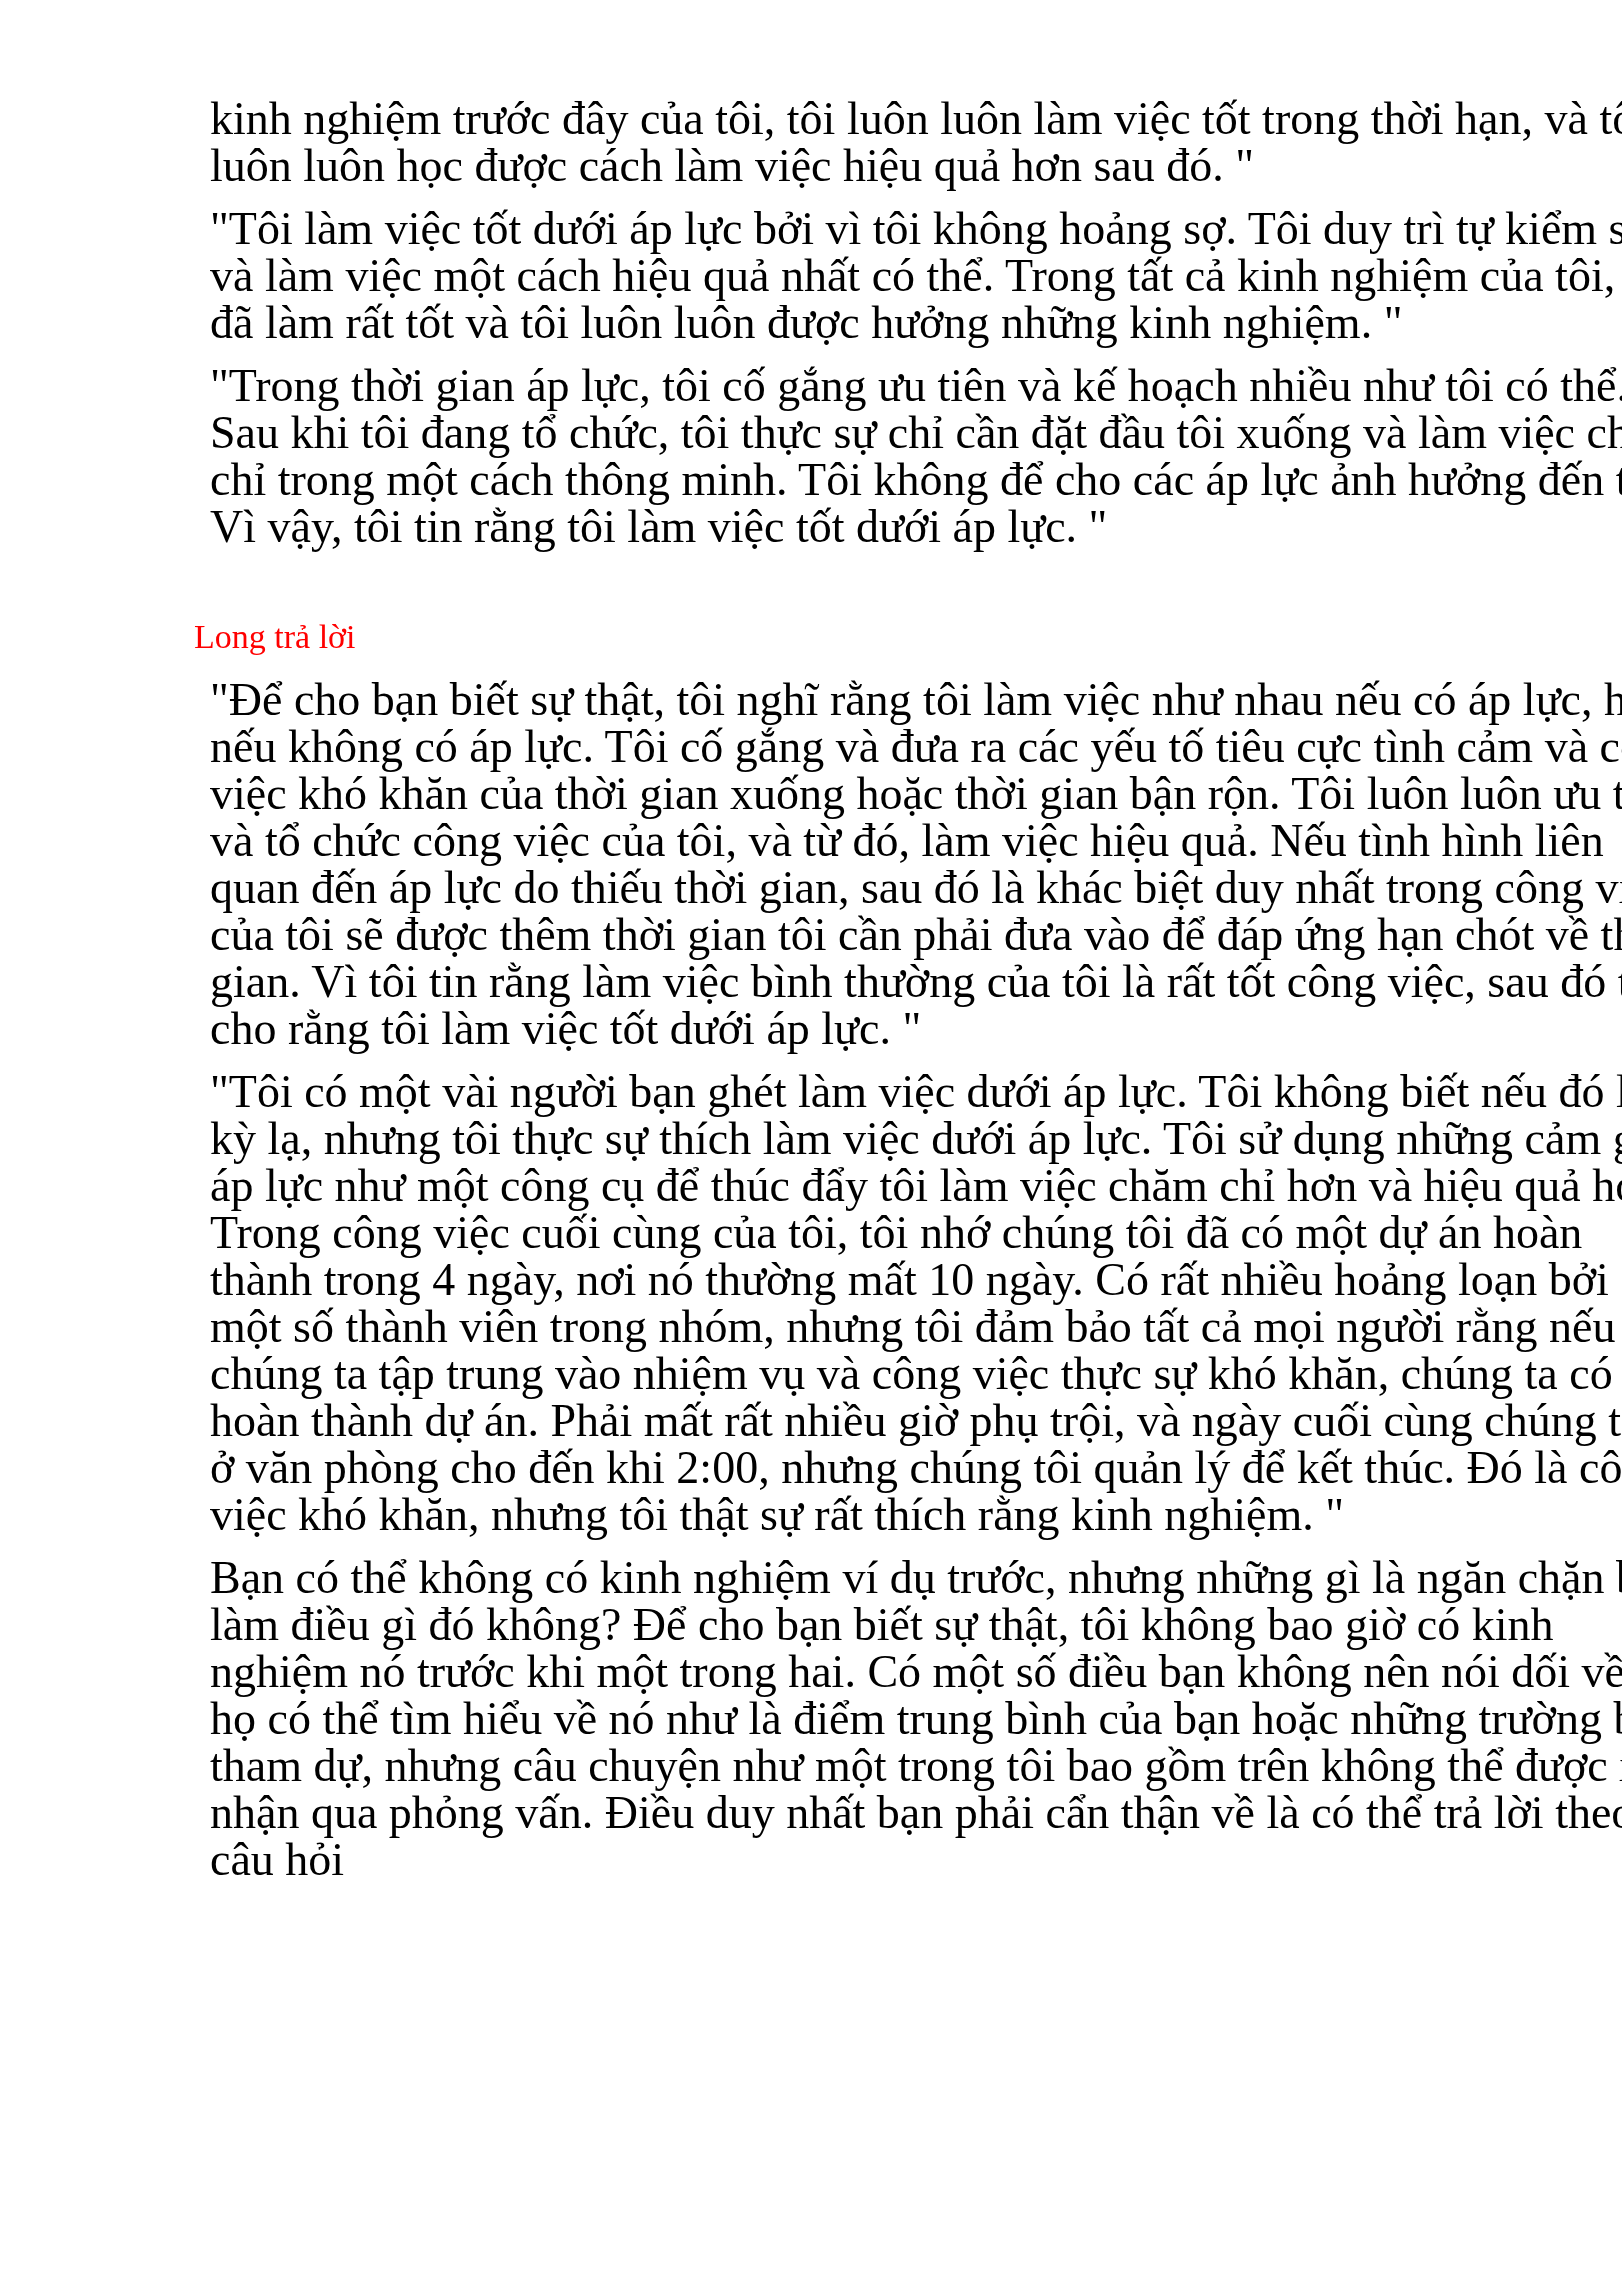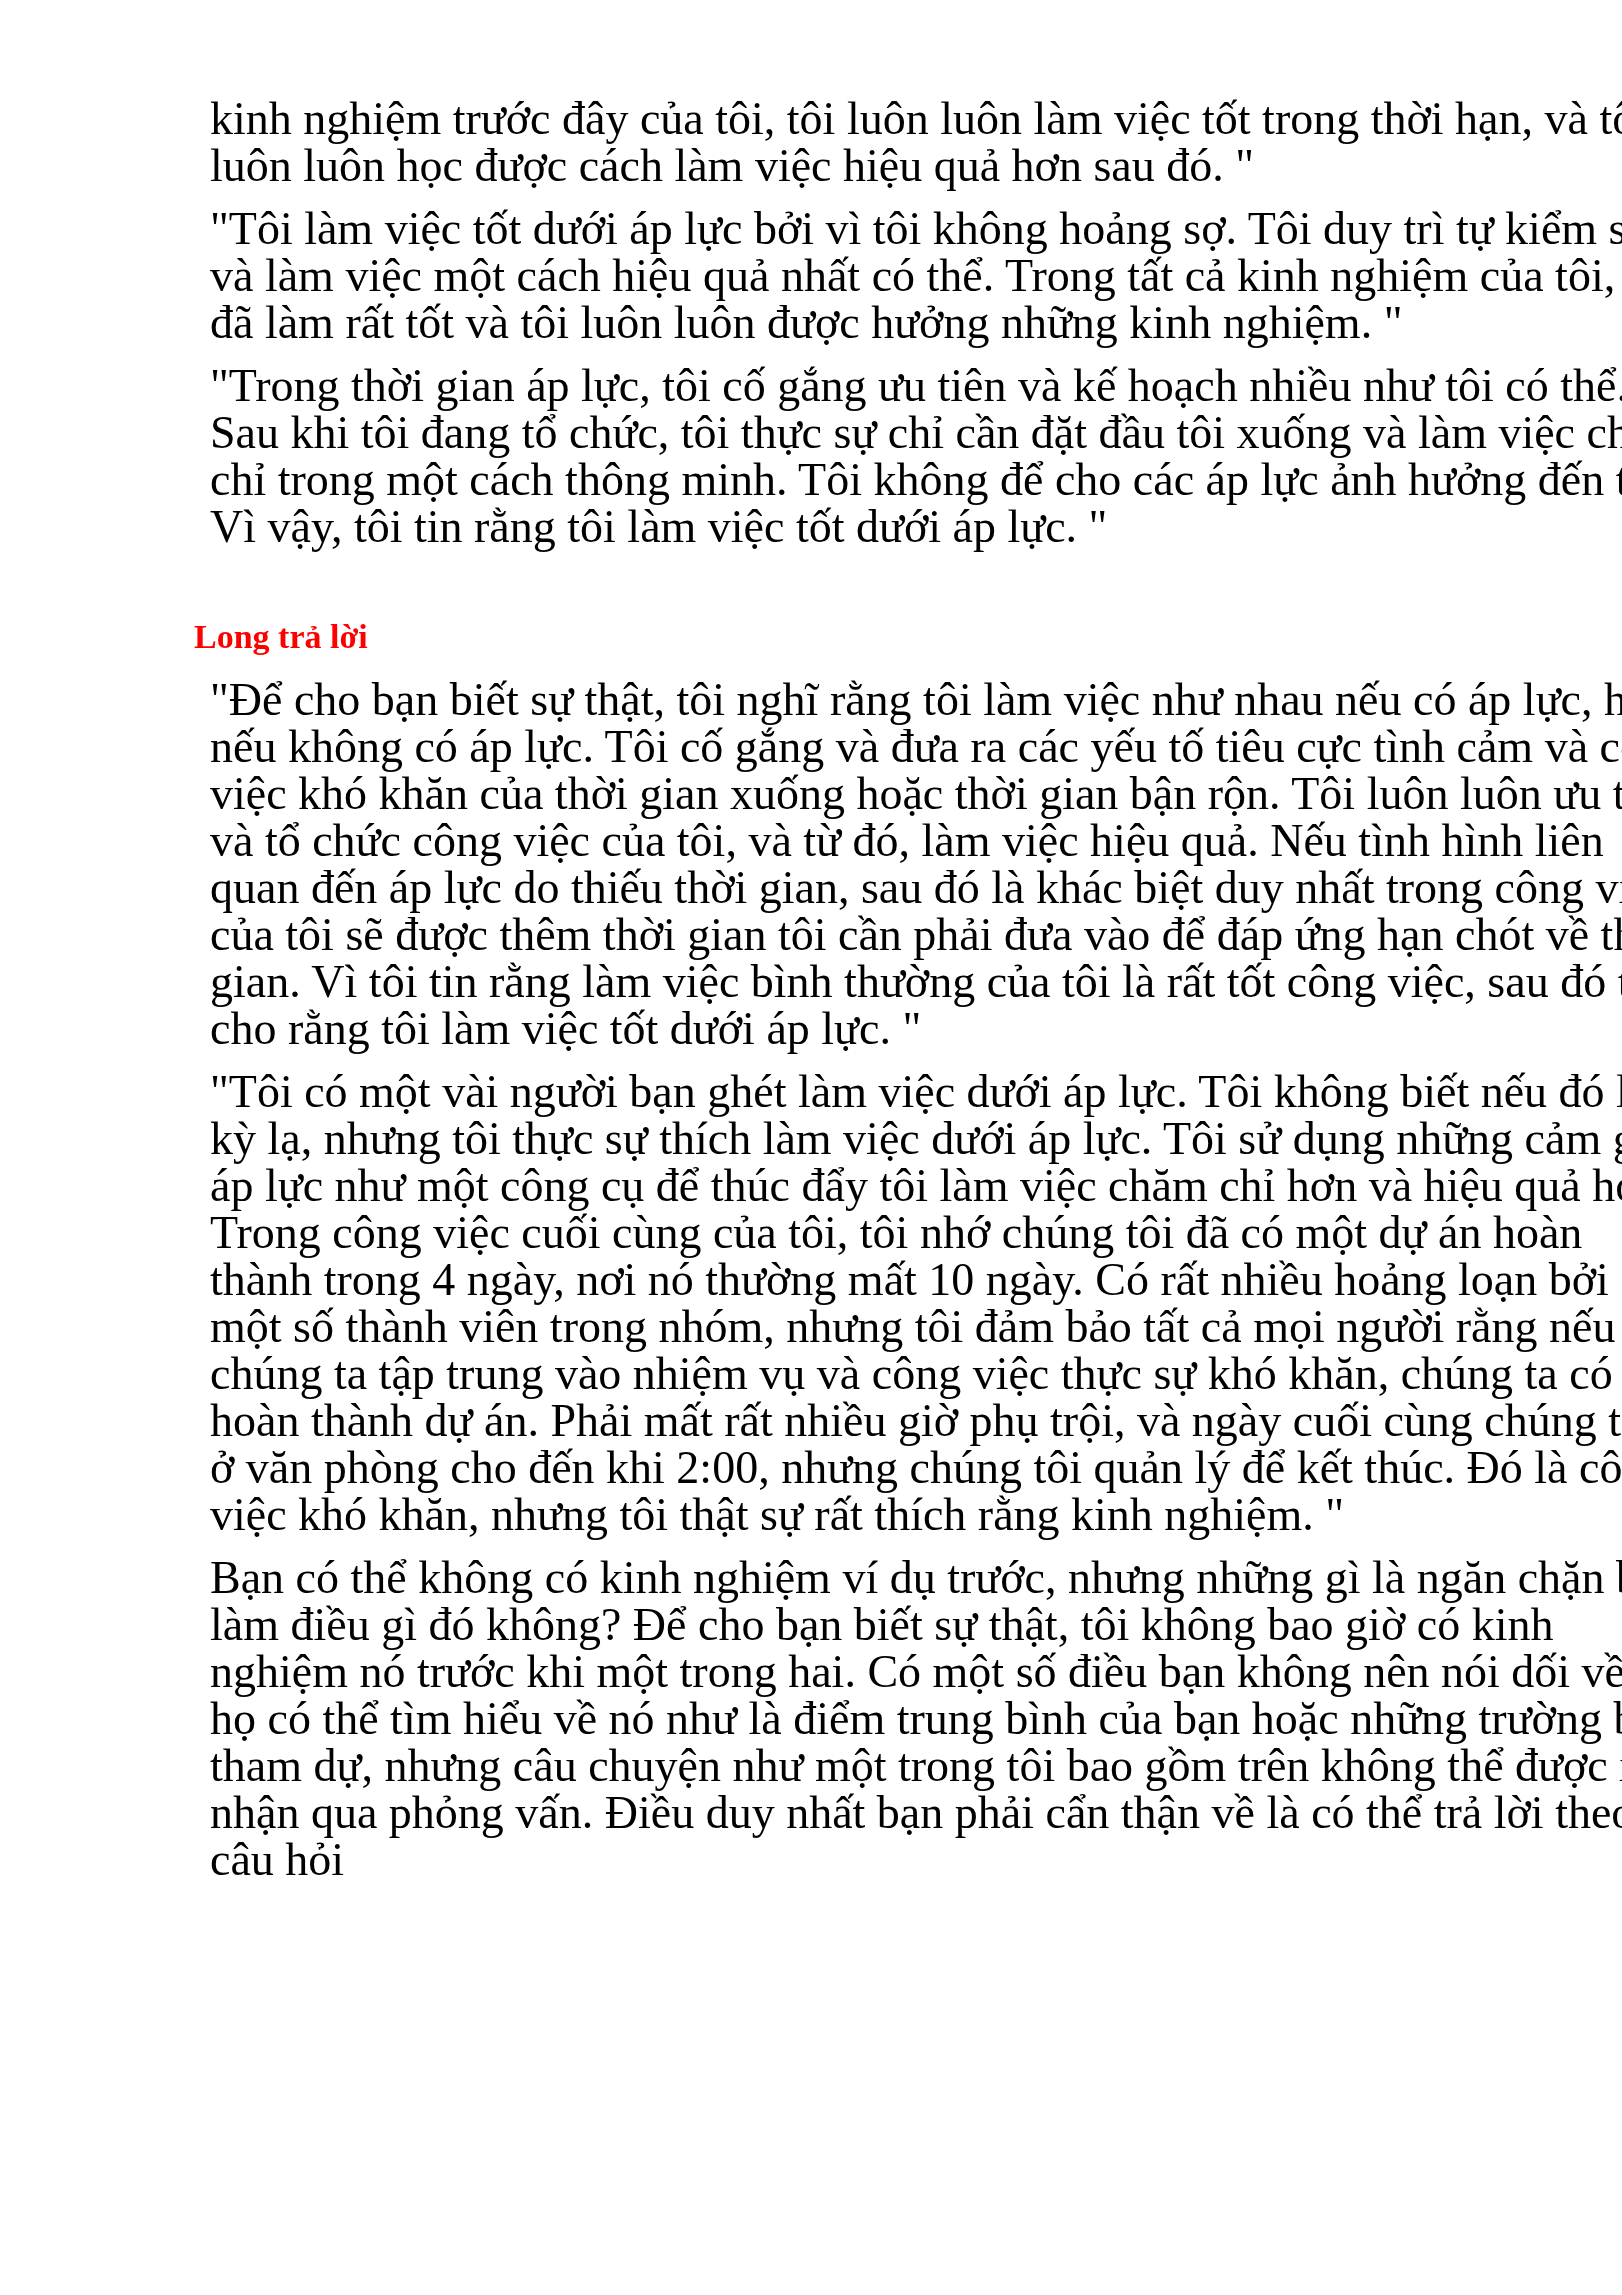--- a/index.html
+++ b/index.html
@@ -26,21 +26,21 @@
     font-size: 46px;
     line-height: 47px;
   }
   .blank-line {
     height: 47px;
   }
   .heading {
     margin: 0;
     font-size: 34px;
     line-height: 47px;
-    font-weight: bold;
+    font-weight: normal;
     color: #ff0000;
     white-space: pre;
   }
 </style>
 </head>
 <body>
 
 <div class="page">
 
   <p class="para">kinh nghiệm trước đây của tôi, tôi luôn luôn làm việc tốt trong thời hạn, và tôi

